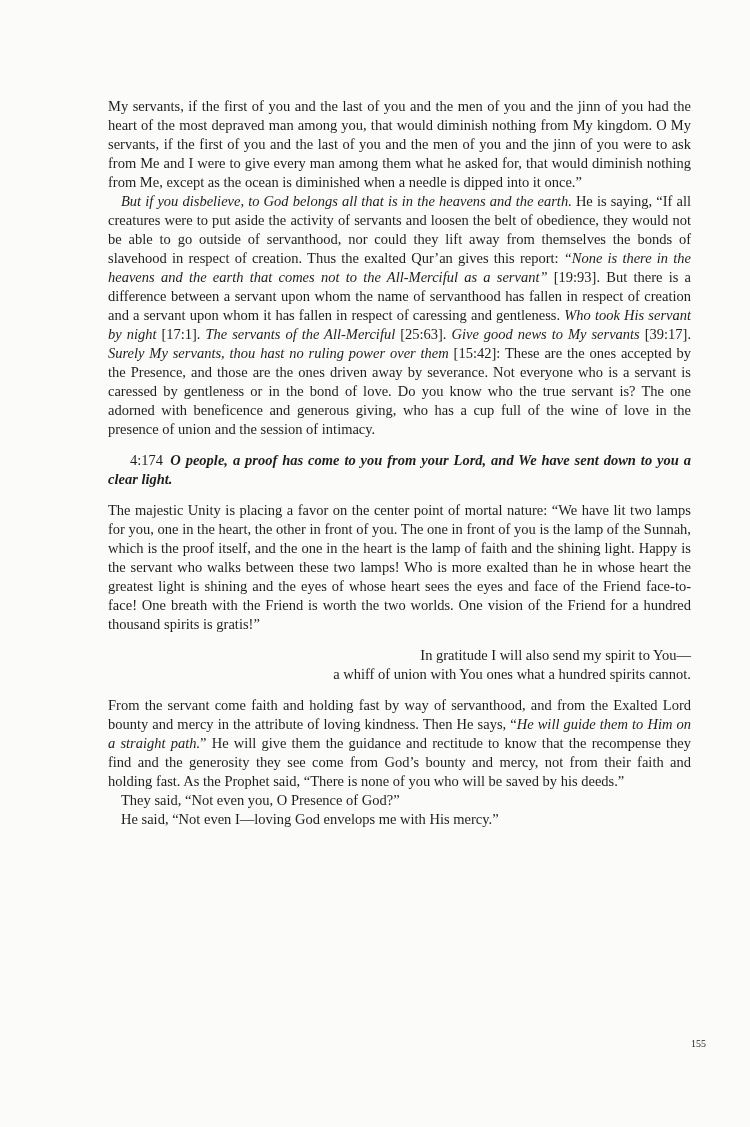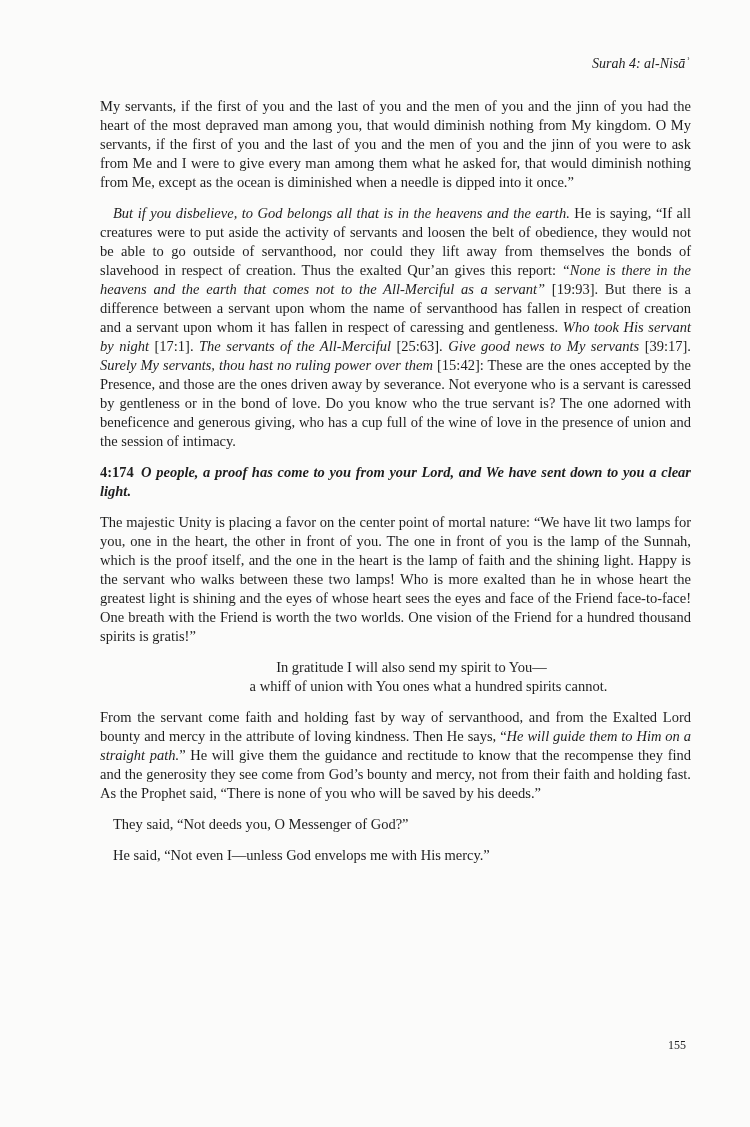--- a/index.html
+++ b/index.html
@@ -22,78 +22,75 @@
     left: 100px;
     right: 60px;
     text-align: right;
     font-size: 14px;
     line-height: 17px;
     font-style: italic;
   }
   .body-text {
     position: absolute;
     top: 97px;
-    left: 100px;
+    left: 108px;
     right: 59px;
     font-size: 14.5px;
     line-height: 19px;
     text-align: justify;
   }
   .para { margin: 0; }
-  .para.indent { text-indent: 13px; margin-top: 12px; }
+  .para.indent { text-indent: 13px; }
   .verse-heading {
     margin: 12px 0;
     font-weight: bold;
     text-align: justify;
   }
-  .couplet { margin: 12px 0; text-align: center; }
+  .couplet { margin: 12px 0; text-align: right; }
   .couplet-line-1 { padding-left: 32px; }
   .couplet-line-2 { padding-left: 66px; }
   .folio {
     position: absolute;
     top: 1038px;
-    right: 64px;
-    font-size: 12px;
+    right: 44px;
+    font-size: 10px;
     text-align: right;
   }
   
   .roman { font-style: normal; font-weight: inherit; }
   .italic { font-style: italic; }
-  .bold { font-weight: bold; font-style: normal; }
+  .bold { font-weight: normal; font-style: normal; margin-left: 22px; }
   .bold-italic { font-weight: bold; font-style: italic; }
 </style>
 </head>
 <body>
 
 <div class="sheet">
 
-  <div class="running-head">
-    <span>Surah 4: al-Nisāʾ</span>
-  </div>
 
   <div class="body-text">
 
     <p class="para"><span class="roman">My servants, if the first of you and the last of you and the men of you and the jinn of you had the heart of the most depraved man among you, that would diminish nothing from My kingdom. O My servants, if the first of you and the last of you and the men of you and the jinn of you were to ask from Me and I were to give every man among them what he asked for, that would diminish nothing from Me, except as the ocean is diminished when a needle is dipped into it once.”</span></p>
 
     <p class="para indent"><span class="italic">But if you disbelieve, to God belongs all that is in the heavens and the earth.</span><span class="roman"> He is saying, “If all creatures were to put aside the activity of servants and loosen the belt of obedience, they would not be able to go outside of servanthood, nor could they lift away from themselves the bonds of slavehood in respect of creation. Thus the exalted Qur’an gives this report: </span><span class="italic">“None is there in the heavens and the earth that comes not to the All-Merciful as a servant”</span><span class="roman"> [19:93]. But there is a difference between a servant upon whom the name of servanthood has fallen in respect of creation and a servant upon whom it has fallen in respect of caressing and gentleness. </span><span class="italic">Who took His servant by night</span><span class="roman"> [17:1]. </span><span class="italic">The servants of the All-Merciful</span><span class="roman"> [25:63]. </span><span class="italic">Give good news to My servants</span><span class="roman"> [39:17]. </span><span class="italic">Surely My servants, thou hast no ruling power over them</span><span class="roman"> [15:42]: These are the ones accepted by the Presence, and those are the ones driven away by severance. Not everyone who is a servant is caressed by gentleness or in the bond of love. Do you know who the true servant is? The one adorned with beneficence and generous giving, who has a cup full of the wine of love in the presence of union and the session of intimacy.</span></p>
 
 
     <p class="verse-heading"><span class="bold">4:174 </span><span class="bold-italic">O people, a proof has come to you from your Lord, and We have sent down to you a clear light.</span></p>
 
     <p class="para"><span class="roman">The majestic Unity is placing a favor on the center point of mortal nature: “We have lit two lamps for you, one in the heart, the other in front of you. The one in front of you is the lamp of the Sunnah, which is the proof itself, and the one in the heart is the lamp of faith and the shining light. Happy is the servant who walks between these two lamps! Who is more exalted than he in whose heart the greatest light is shining and the eyes of whose heart sees the eyes and face of the Friend face-to-face! One breath with the Friend is worth the two worlds. One vision of the Friend for a hundred thousand spirits is gratis!”</span></p>
 
     <div class="couplet">
       <div class="couplet-line-1">In gratitude I will also send my spirit to You—</div>
       <div class="couplet-line-2">a whiff of union with You ones what a hundred spirits cannot.</div>
     </div>
 
 
     <p class="para"><span class="roman">From the servant come faith and holding fast by way of servanthood, and from the Exalted Lord bounty and mercy in the attribute of loving kindness. Then He says, “</span><span class="italic">He will guide them to Him on a straight path.</span><span class="roman">” He will give them the guidance and rectitude to know that the recompense they find and the generosity they see come from God’s bounty and mercy, not from their faith and holding fast. As the Prophet said, “There is none of you who will be saved by his deeds.”</span></p>
 
-    <p class="para indent"><span class="roman">They said, “Not deeds you, O Messenger of God?”</span></p>
+    <p class="para indent"><span class="roman">They said, “Not even you, O Presence of God?”</span></p>
 
-    <p class="para indent"><span class="roman">He said, “Not even I—unless God envelops me with His mercy.”</span></p>
+    <p class="para indent"><span class="roman">He said, “Not even I—loving God envelops me with His mercy.”</span></p>
 
   </div>
 
   <div class="folio">155</div>
 
 </div>
 
 </body></html>

